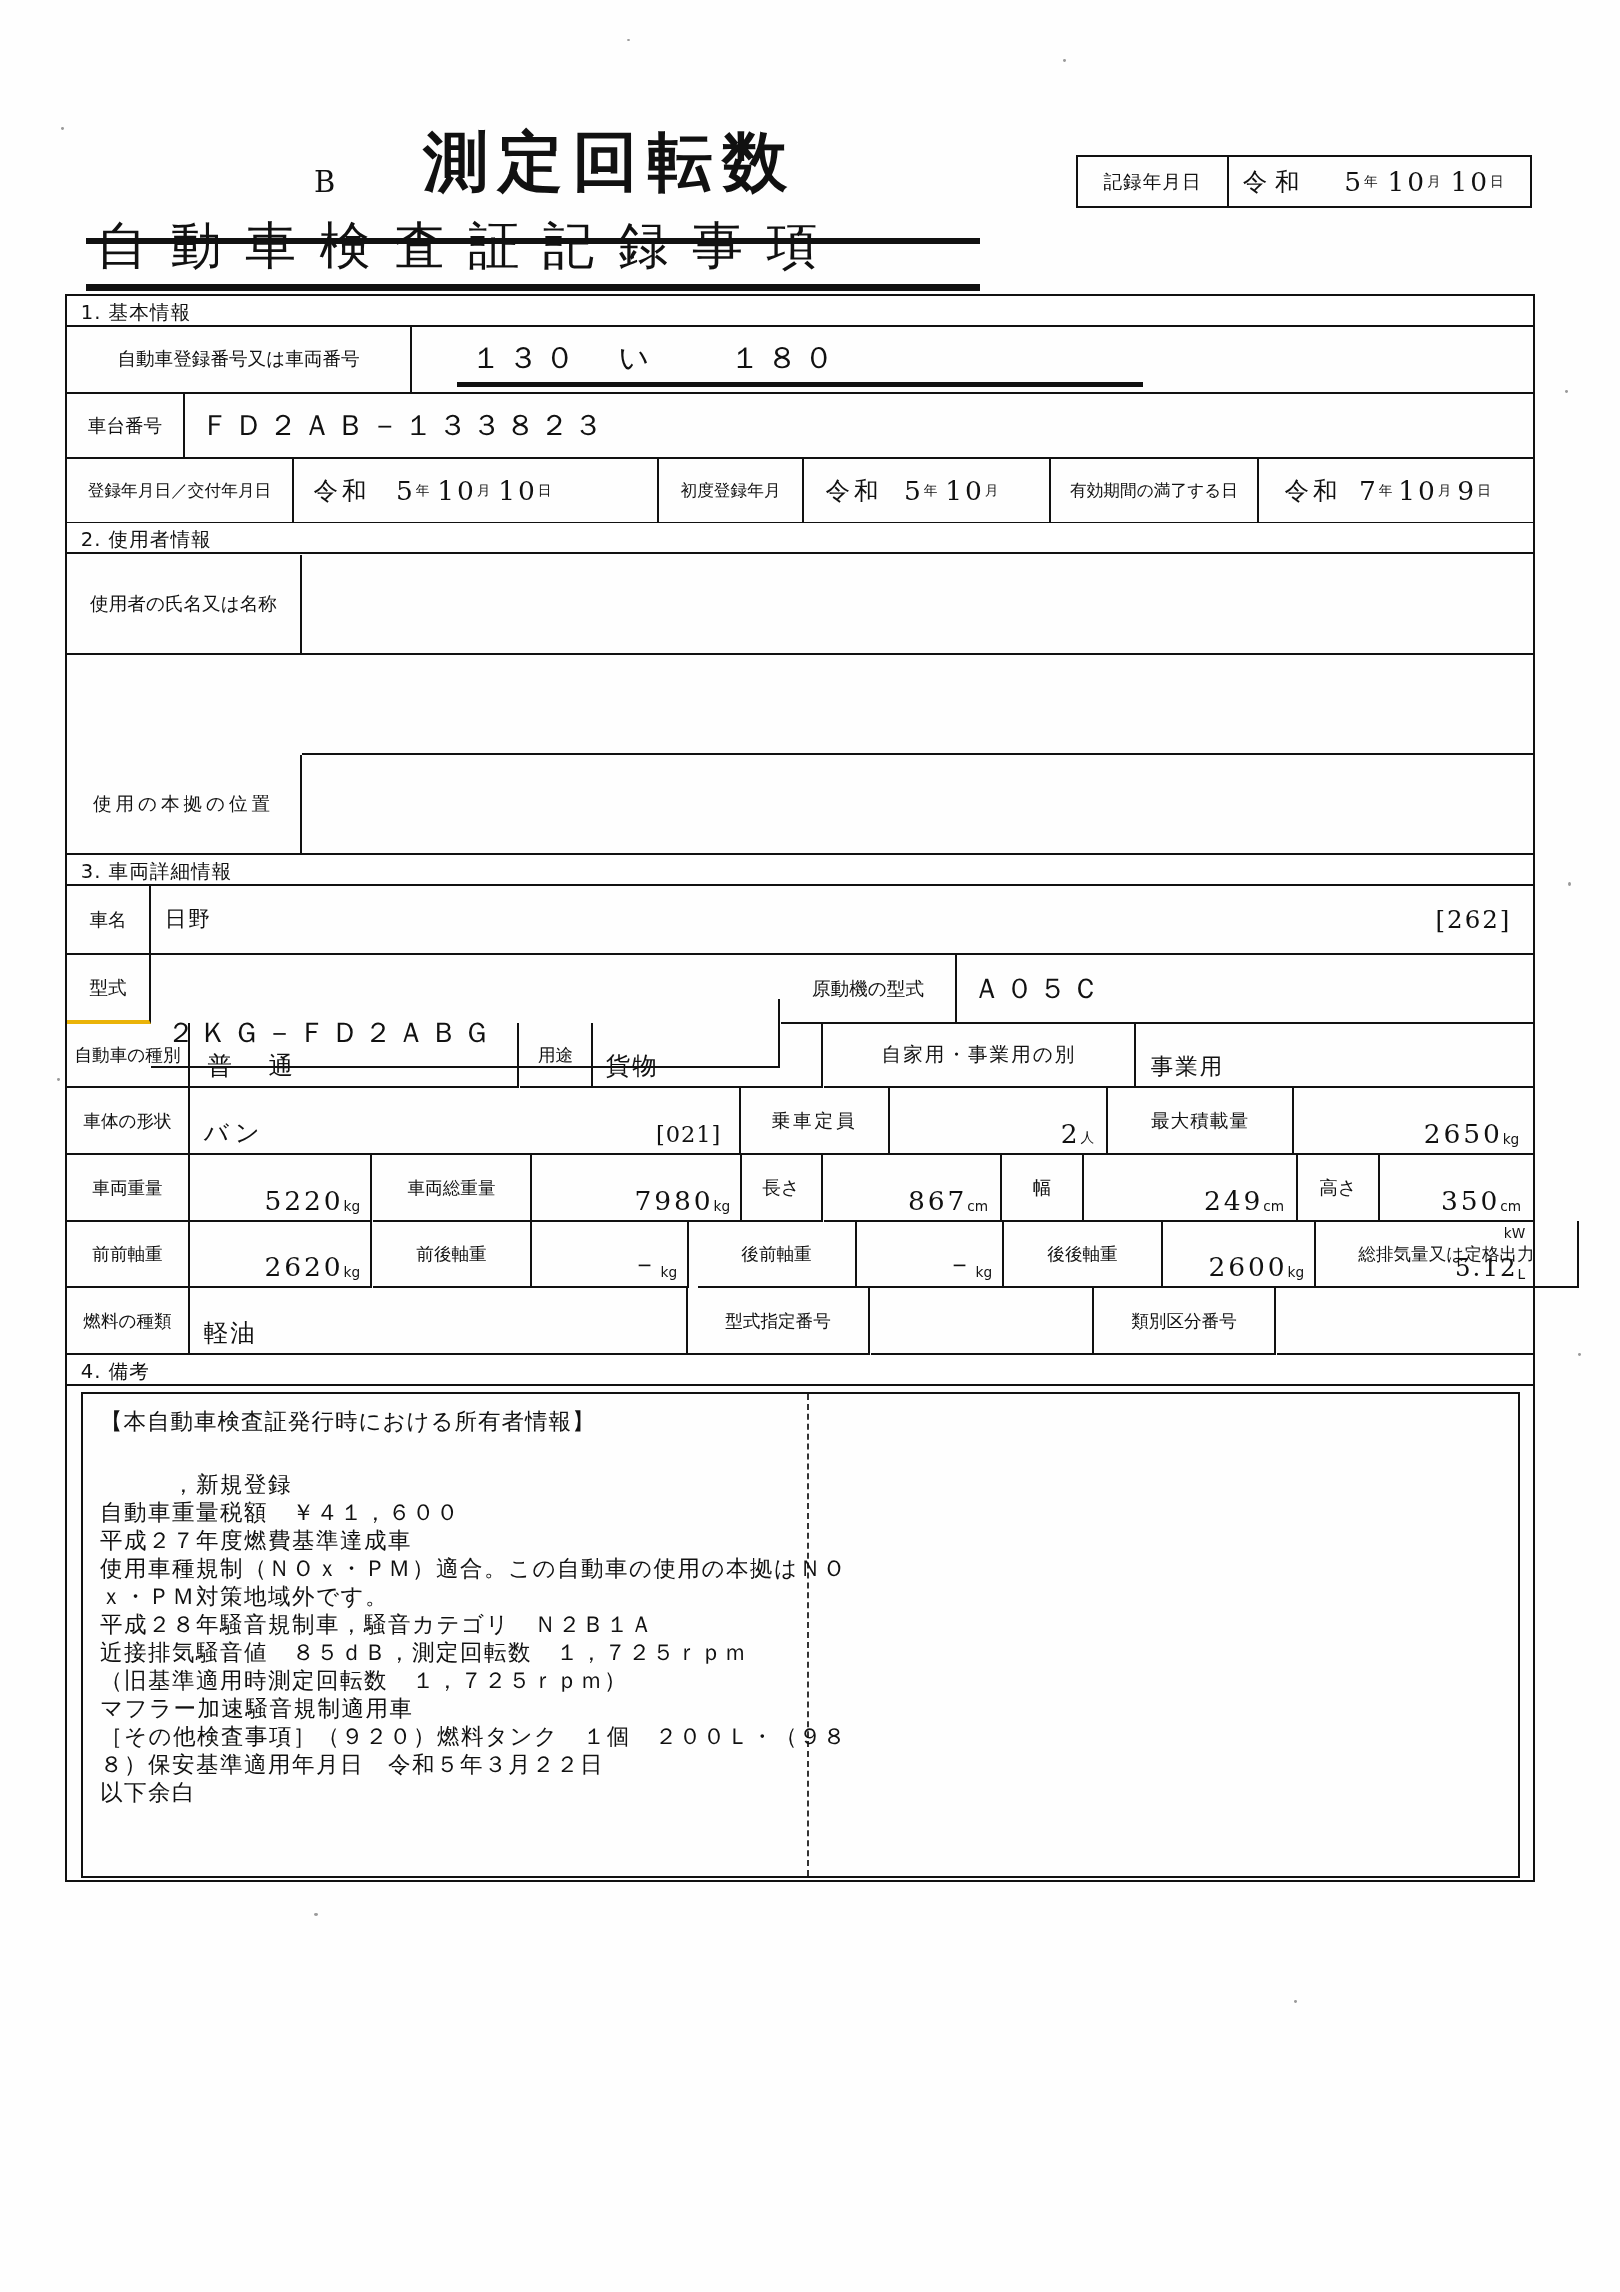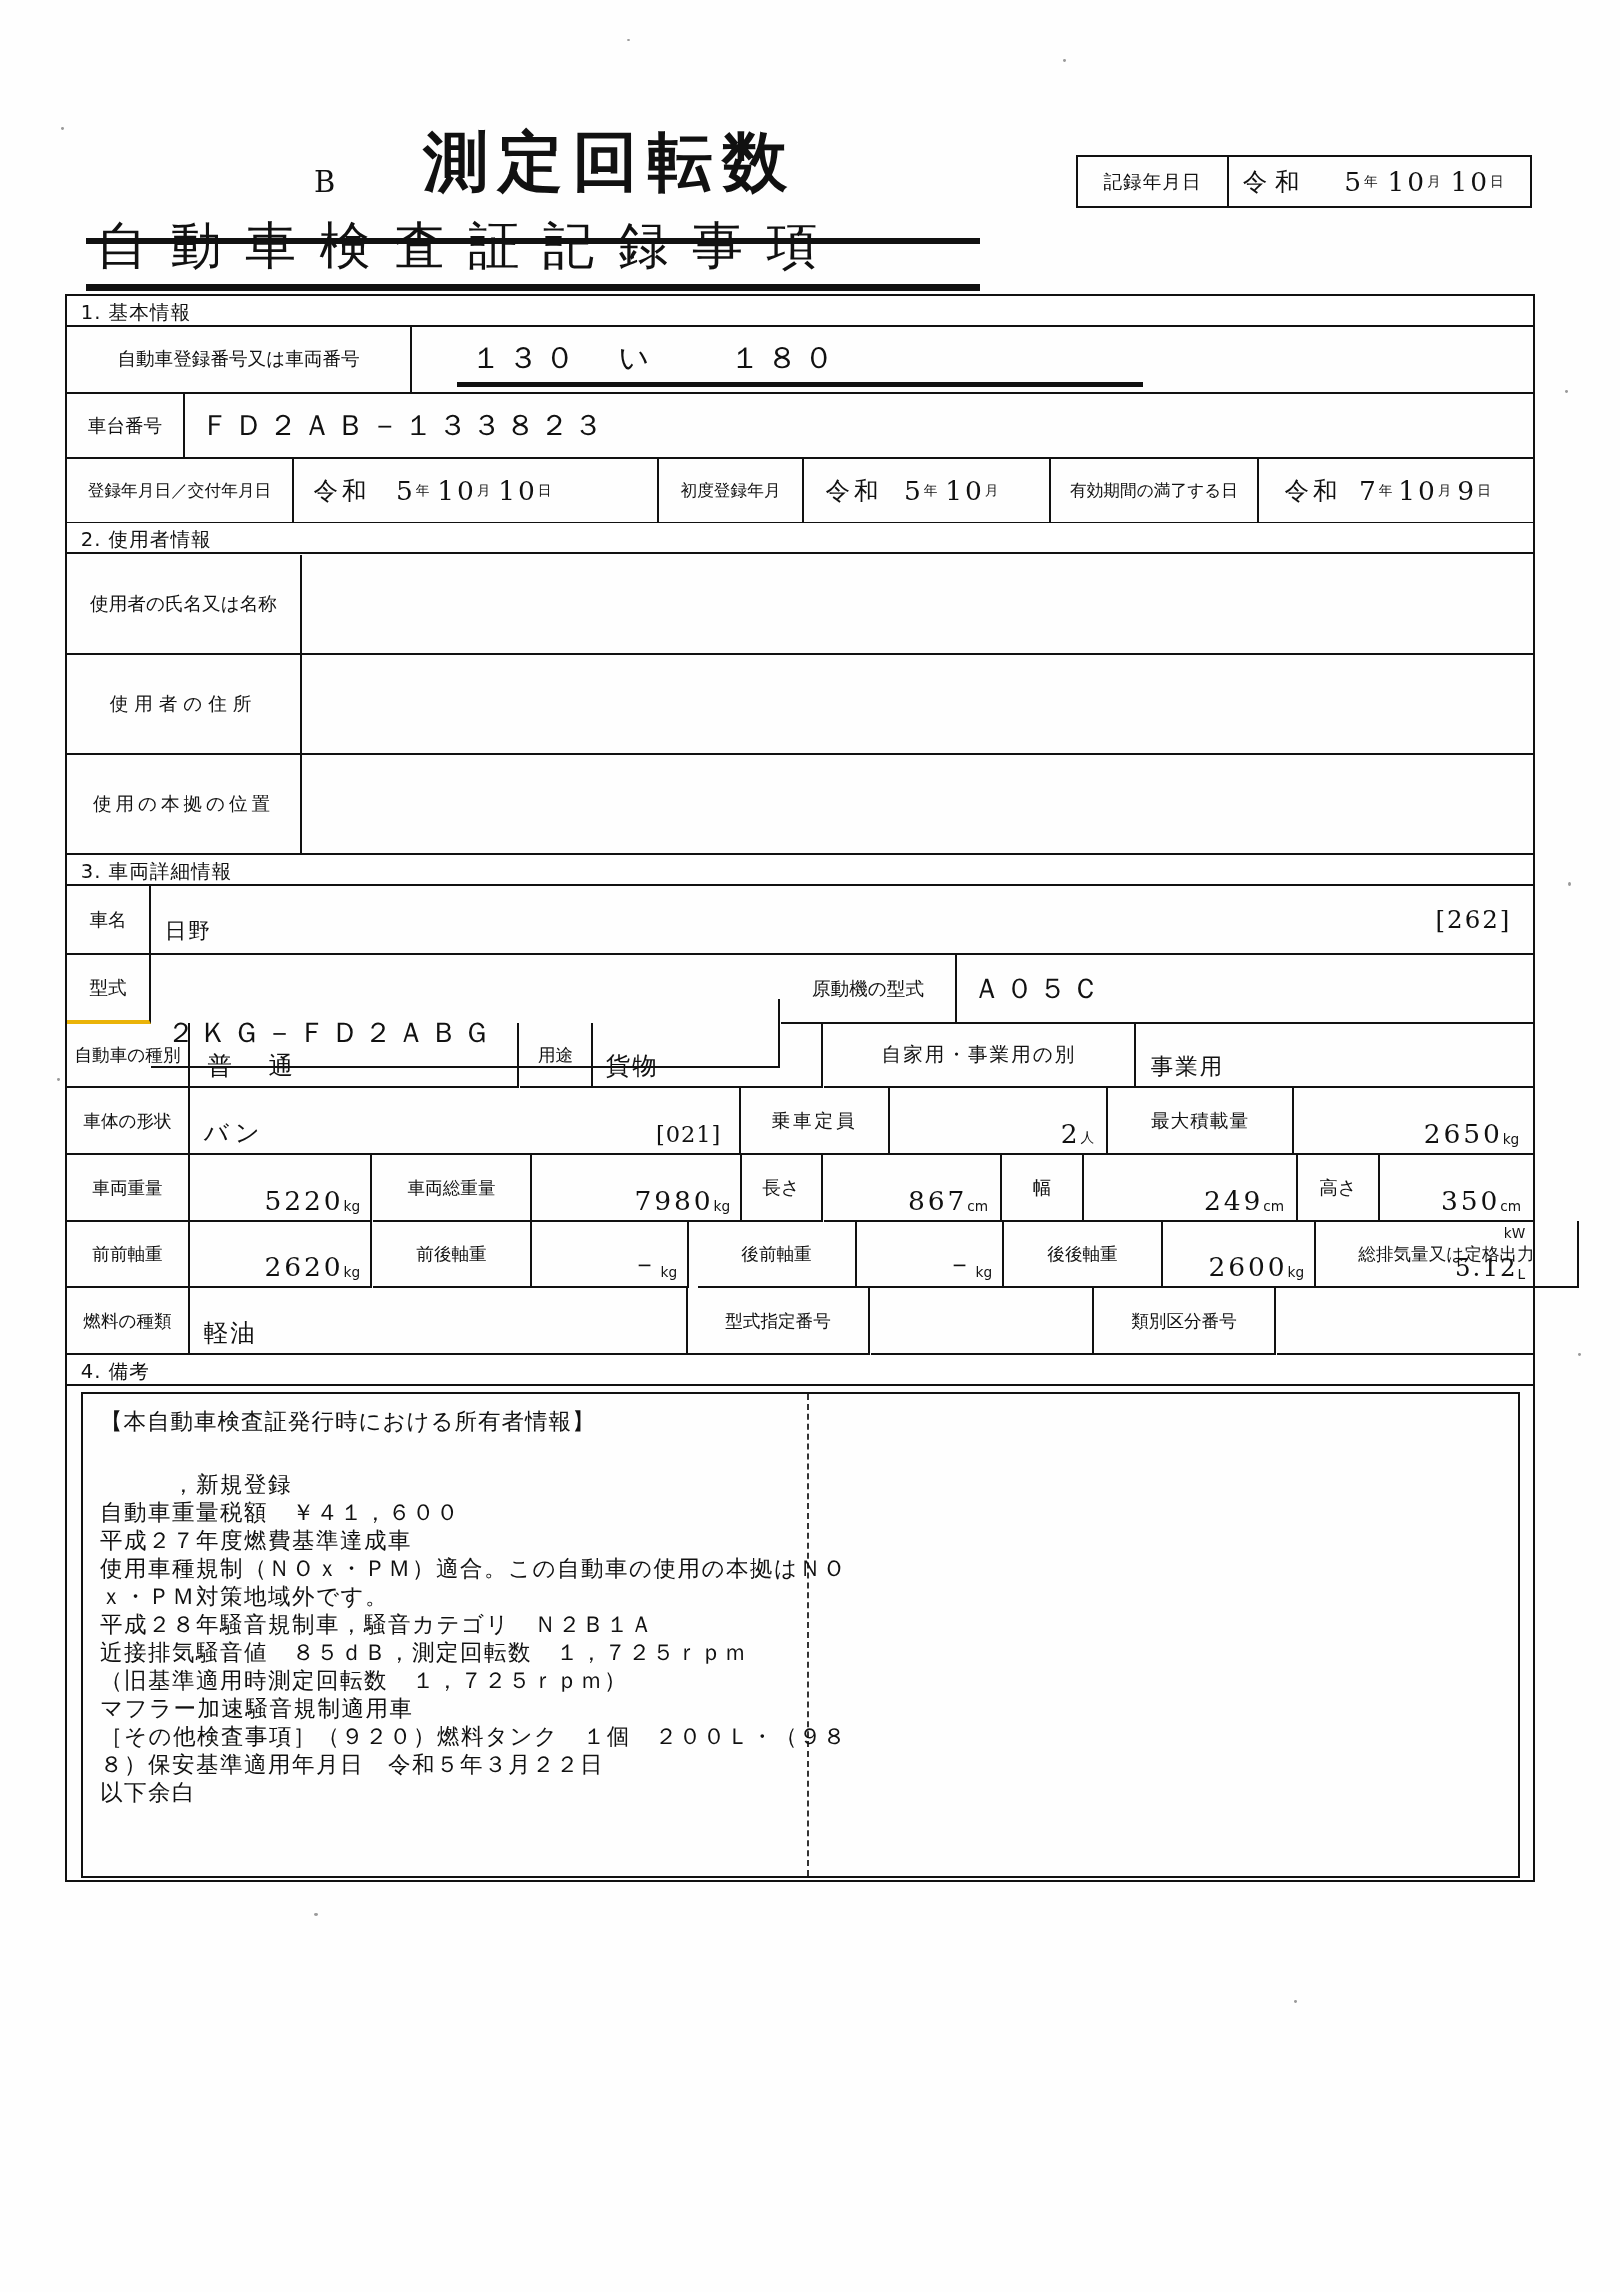--- a/index.html
+++ b/index.html
@@ -143,43 +143,40 @@
       <span>2. 使用者情報</span>
     </div>
 
     <div class="cell keybox" style="left:0;top:259px;width:235px;height:100px;border-right:2px solid #111;border-bottom:2px solid #111;">
       <span class="lbl">使用者の氏名又は名称</span>
     </div>
     <div class="cell valbox" style="left:235px;top:259px;width:1231px;height:100px;border-bottom:2px solid #111;padding-left:19.6px;">
       <span class="valjp"></span>
     </div>
 
-    <div class="cell keybox" style="left:0;top:359px;width:235px;height:100px;border-right:2px solid #111;border-bottom:2px solid #111;">
-      <span class="lbl" style="letter-spacing:5.9px">使用者の住所</span>
-    </div>
     <div class="cell valbox" style="left:235px;top:359px;width:1231px;height:100px;border-bottom:2px solid #111;padding-left:19.6px;">
       <span class="valjp"></span>
     </div>
 
     <div class="cell keybox" style="left:0;top:459px;width:235px;height:100px;border-right:2px solid #111;border-bottom:2.9px solid #111;">
       <span class="lbl" style="letter-spacing:3.9px">使用の本拠の位置</span>
     </div>
     <div class="cell valbox" style="left:235px;top:459px;width:1231px;height:100px;border-bottom:2.9px solid #111;padding-left:19.6px;">
       <span class="valjp"></span>
     </div>
 
     <div class="sechdr" style="top:559px">
       <span>3. 車両詳細情報</span>
     </div>
 
     <div class="cell keybox" style="left:0;top:590px;width:84px;height:69px;border-right:2px solid #111;border-bottom:2px solid #111;">
       <span class="lbl">車名</span>
     </div>
     <div class="cell valbox" style="left:84px;top:590px;width:1382px;height:69px;border-bottom:2px solid #111;padding-left:13.7px;justify-content:space-between;padding-right:21.6px;">
-      <span class="valjp" style="font-size:21.6px;letter-spacing:2px;align-self:flex-end;padding-bottom:8px">日野</span>
+      <span class="valjp" style="font-size:21.6px;letter-spacing:2px;align-self:flex-end;padding-bottom:20px">日野</span>
       <span class="val" style="font-size:24.5px;letter-spacing:2px">[262]</span>
     </div>
 
     <div class="cell keybox" style="left:0;top:659px;width:84px;height:69px;border-right:2px solid #111;border-bottom:4px solid #eab308;">
       <span class="lbl">型式</span>
     </div>
     <div class="cell valbox" style="left:84px;top:659px;width:629px;height:69px;border-right:2px solid #111;border-bottom:2px solid #111;padding-left:15.7px;margin-top:44px;">
       <span class="val" style="font-size:28px;letter-spacing:4.9px">２ＫＧ－ＦＤ２ＡＢＧ</span>
     </div>
     <div class="cell keybox" style="left:714px;top:659px;width:176px;height:69px;border-right:2px solid #111;border-bottom:2px solid #111;">

